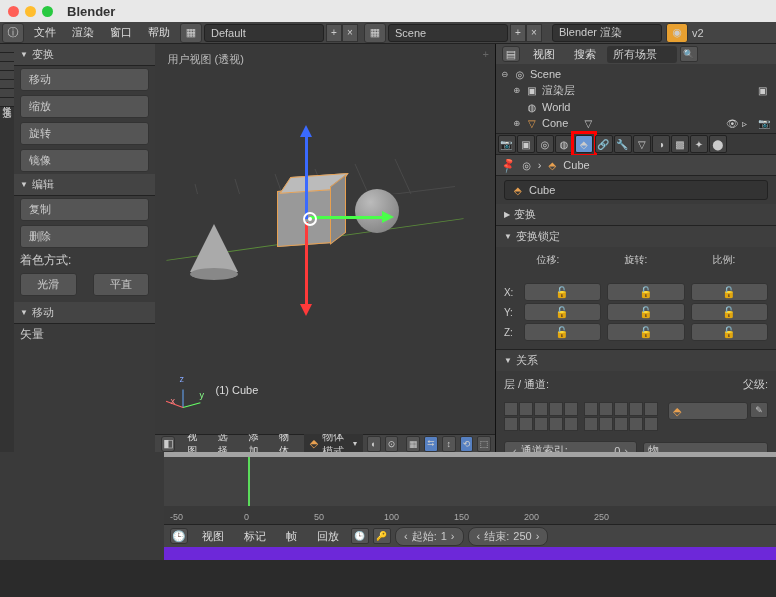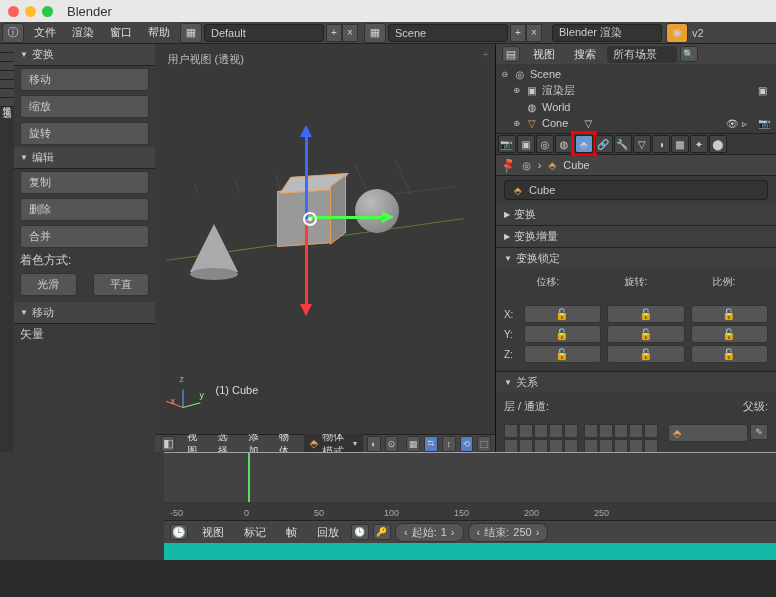--- a/index.html
+++ b/index.html
@@ -1,20 +1,20 @@
 <!DOCTYPE html>
 <html><head>
 <meta charset="utf-8">
 <style>
 *{box-sizing:border-box;margin:0;padding:0;font-family:sans-serif;font-size:11px;color:#ccc}
 body{background:#2b2b2b;width:776px;height:597px;overflow:hidden;position:relative}
 .titlebar{background:#e8e8e8;height:22px;display:flex;align-items:center;padding:0 8px;gap:6px}
 .tb-dot{width:11px;height:11px;border-radius:50%}
 .tb-red{background:#ff5f57}.tb-yel{background:#ffbd2e}.tb-grn{background:#28c940}
-.tb-title{color:#333;font-weight:normal;margin-left:8px;font-size:13px}
+.tb-title{color:#333;font-weight:bold;margin-left:8px;font-size:13px}
 .topbar{background:#444;height:22px;display:flex;align-items:center;border-bottom:1px solid #222}
 .ticon{width:22px;height:20px;display:flex;align-items:center;justify-content:center;background:#555;border:1px solid #333;border-radius:3px;margin:0 2px}
 .menu-item{padding:0 8px;color:#ddd;cursor:pointer}
 .dropdown{background:#333;border:1px solid #222;height:18px;padding:0 6px;display:flex;align-items:center;border-radius:3px;min-width:0}
 .dd-wide{width:120px}
 .plus-x{display:flex;margin-left:2px}
 .pxbtn{width:16px;height:18px;background:#555;border:1px solid #333;display:flex;align-items:center;justify-content:center;font-size:10px}
 .main{display:flex;height:408px}
 .left-tools{width:14px;background:#333;display:flex;flex-direction:column}
 .lt-tab{writing-mode:vertical-rl;font-size:9px;padding:4px 1px;background:#444;border-bottom:1px solid #222;text-align:center}
@@ -49,21 +49,21 @@
 .ma{position:absolute;left:10px;bottom:4px;width:18px;height:1px;transform-origin:left center}
 .ma-z{background:#6af;transform:rotate(-90deg)}
 .ma-y{background:#6f6;transform:rotate(-15deg)}
 .ma-x{background:#f66;transform:rotate(200deg)}
 .ma-lbl{position:absolute;font-size:9px}
 .vp-header{background:#444;height:18px;display:flex;align-items:center;padding:0 4px;gap:4px;border-top:1px solid #222}
 .vp-header .menu-item{padding:0 6px;font-size:10px}
 .mode-dd{background:#333;border-radius:3px;padding:1px 6px;display:flex;align-items:center;gap:4px}
 .vbtn{width:18px;height:16px;background:#555;border:1px solid #333;border-radius:2px;display:flex;align-items:center;justify-content:center;font-size:9px}
 .vbtn.on{background:#5680c2}
-.timeline{height:108px;background:#14b8a6;border-top:1px solid #a3a3a3}
+.timeline{height:108px;background:#6d28d9;border-top:5px solid #a3a3a3}
 .tl-canvas{height:68px;background:#424242;position:relative;border-bottom:1px solid #222}
 .tl-cursor{position:absolute;left:84px;top:0;width:2px;height:100%;background:#5bdc5b}
 .tl-ticks{position:absolute;bottom:0;height:18px;width:100%;background:#393939;display:flex}
 .tl-tick{position:absolute;bottom:2px;font-size:9px;color:#aaa}
 .tl-footer{height:22px;background:#444;display:flex;align-items:center;padding:0 4px;gap:4px}
 .num-field{background:#555;border:1px solid #333;border-radius:8px;padding:1px 8px;font-size:10px;display:flex;align-items:center;gap:4px}
 .right{width:294px;background:#3a3a3a;display:flex;flex-direction:column;border-left:1px solid #111}
 .outliner-hdr{background:#444;height:20px;display:flex;align-items:center;padding:0 4px;gap:3px}
 .search-dd{background:#333;border-radius:3px;padding:1px 6px;width:70px}
 .outliner{background:#3a3a3a;padding:2px}
@@ -152,27 +152,27 @@
     <div class="lt-tab">选项</div>
   </div>
 
   <div class="left-panel">
     <div class="panel-hdr">
         <span>变换</span>
       </div>
     <div class="tool-btn">移动</div>
     <div class="tool-btn">缩放</div>
     <div class="tool-btn">旋转</div>
+    <div class="tool-btn">镜像</div>
 
     <div class="panel-hdr">
         <span>编辑</span>
       </div>
     <div class="tool-btn">复制</div>
     <div class="tool-btn">删除</div>
-    <div class="tool-btn">合并</div>
 
     <div class="label-sm">着色方式:</div>
     <div class="shade-row">
       <div class="tool-btn">光滑</div>
       <div class="tool-btn">平直</div>
     </div>
 
     <div class="panel-hdr" style="margin-top:4px">
         <span>移动</span>
       </div>
@@ -310,25 +310,20 @@
           <span class="ol-icon" style="color:#e8a050">⬘</span>
           <span>Cube</span>
         </div>
       </div>
 
       <div class="prop-section">
           <div class="prop-hdr collapsed">
             <span>变换</span>
           </div>
         </div>
-      <div class="prop-section">
-          <div class="prop-hdr collapsed">
-            <span>变换增量</span>
-          </div>
-        </div>
 
       <div class="prop-section">
         <div class="prop-hdr expanded">
             <span>变换锁定</span>
           </div>
         <div class="lock-grid">
           <div class="lock-hdr">
             <span>位移:</span>
             <span>旋转:</span>
             <span>比例:</span>

